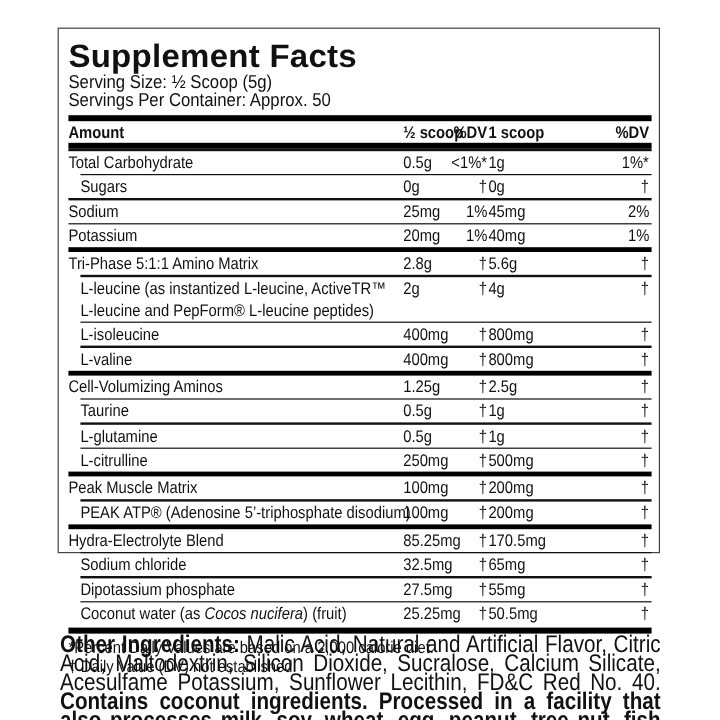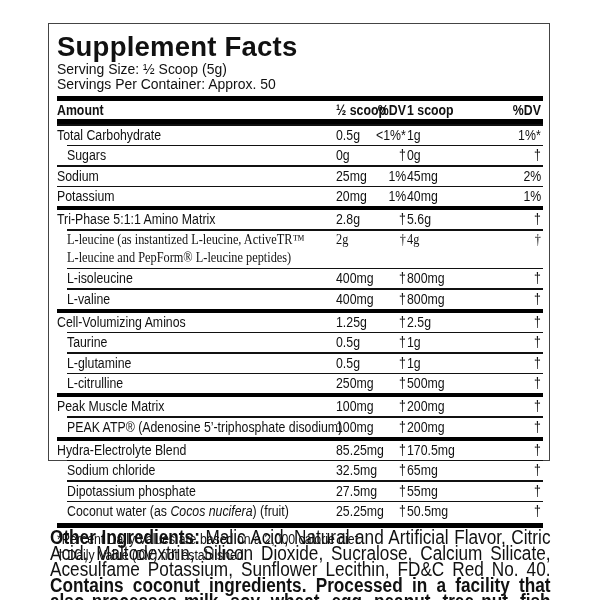--- a/index.html
+++ b/index.html
@@ -15,21 +15,21 @@
   .row { position: relative; height: 19px; font-size: 14px; line-height: 18px; white-space: nowrap; }
   .row .lbl, .row .c1, .row .c2, .row .c3, .row .c4 { position: absolute; top: 0; transform: scaleX(0.88); }
   .row .lbl { left: 0; transform-origin: left; }
   .row .c1 { left: 279px; transform-origin: left; }
   .row .c2 { right: 137px; transform-origin: right; text-align: right; }
   .row .c3 { left: 350px; transform-origin: left; }
   .row .c4 { right: 2px; transform-origin: right; text-align: right; }
   .row.sub .lbl { left: 10px; }
   .row.bold { font-weight: normal; }
   .row.head { font-weight: bold; height: 18px; }
-  .row.tall { height: 37px; font-family: Liberation Serif, serif; }
+  .row.tall { height: 37px; }
   .row.tall .lbl { line-height: 18px; }
   .sep { height: 1.5px; background: #111; }
   .sep.sub { margin-left: 10px; }
   .sep.thick { height: 4px; background: #000; }
   .sep.bar { height: 5px; background: #000; }
   .foot { font-size: 14px; line-height: 16px; transform: scaleX(0.88); transform-origin: left; white-space: nowrap; }
   .foot1 { margin-top: 3px; }
   .other { position: absolute; left: 50px; top: 529px; width: 500px; font-size: 20px; line-height: 16px;
            text-align: justify; }
   .other .inner-text { transform: scaleX(0.86); transform-origin: left; width: 582px; display: block; }

